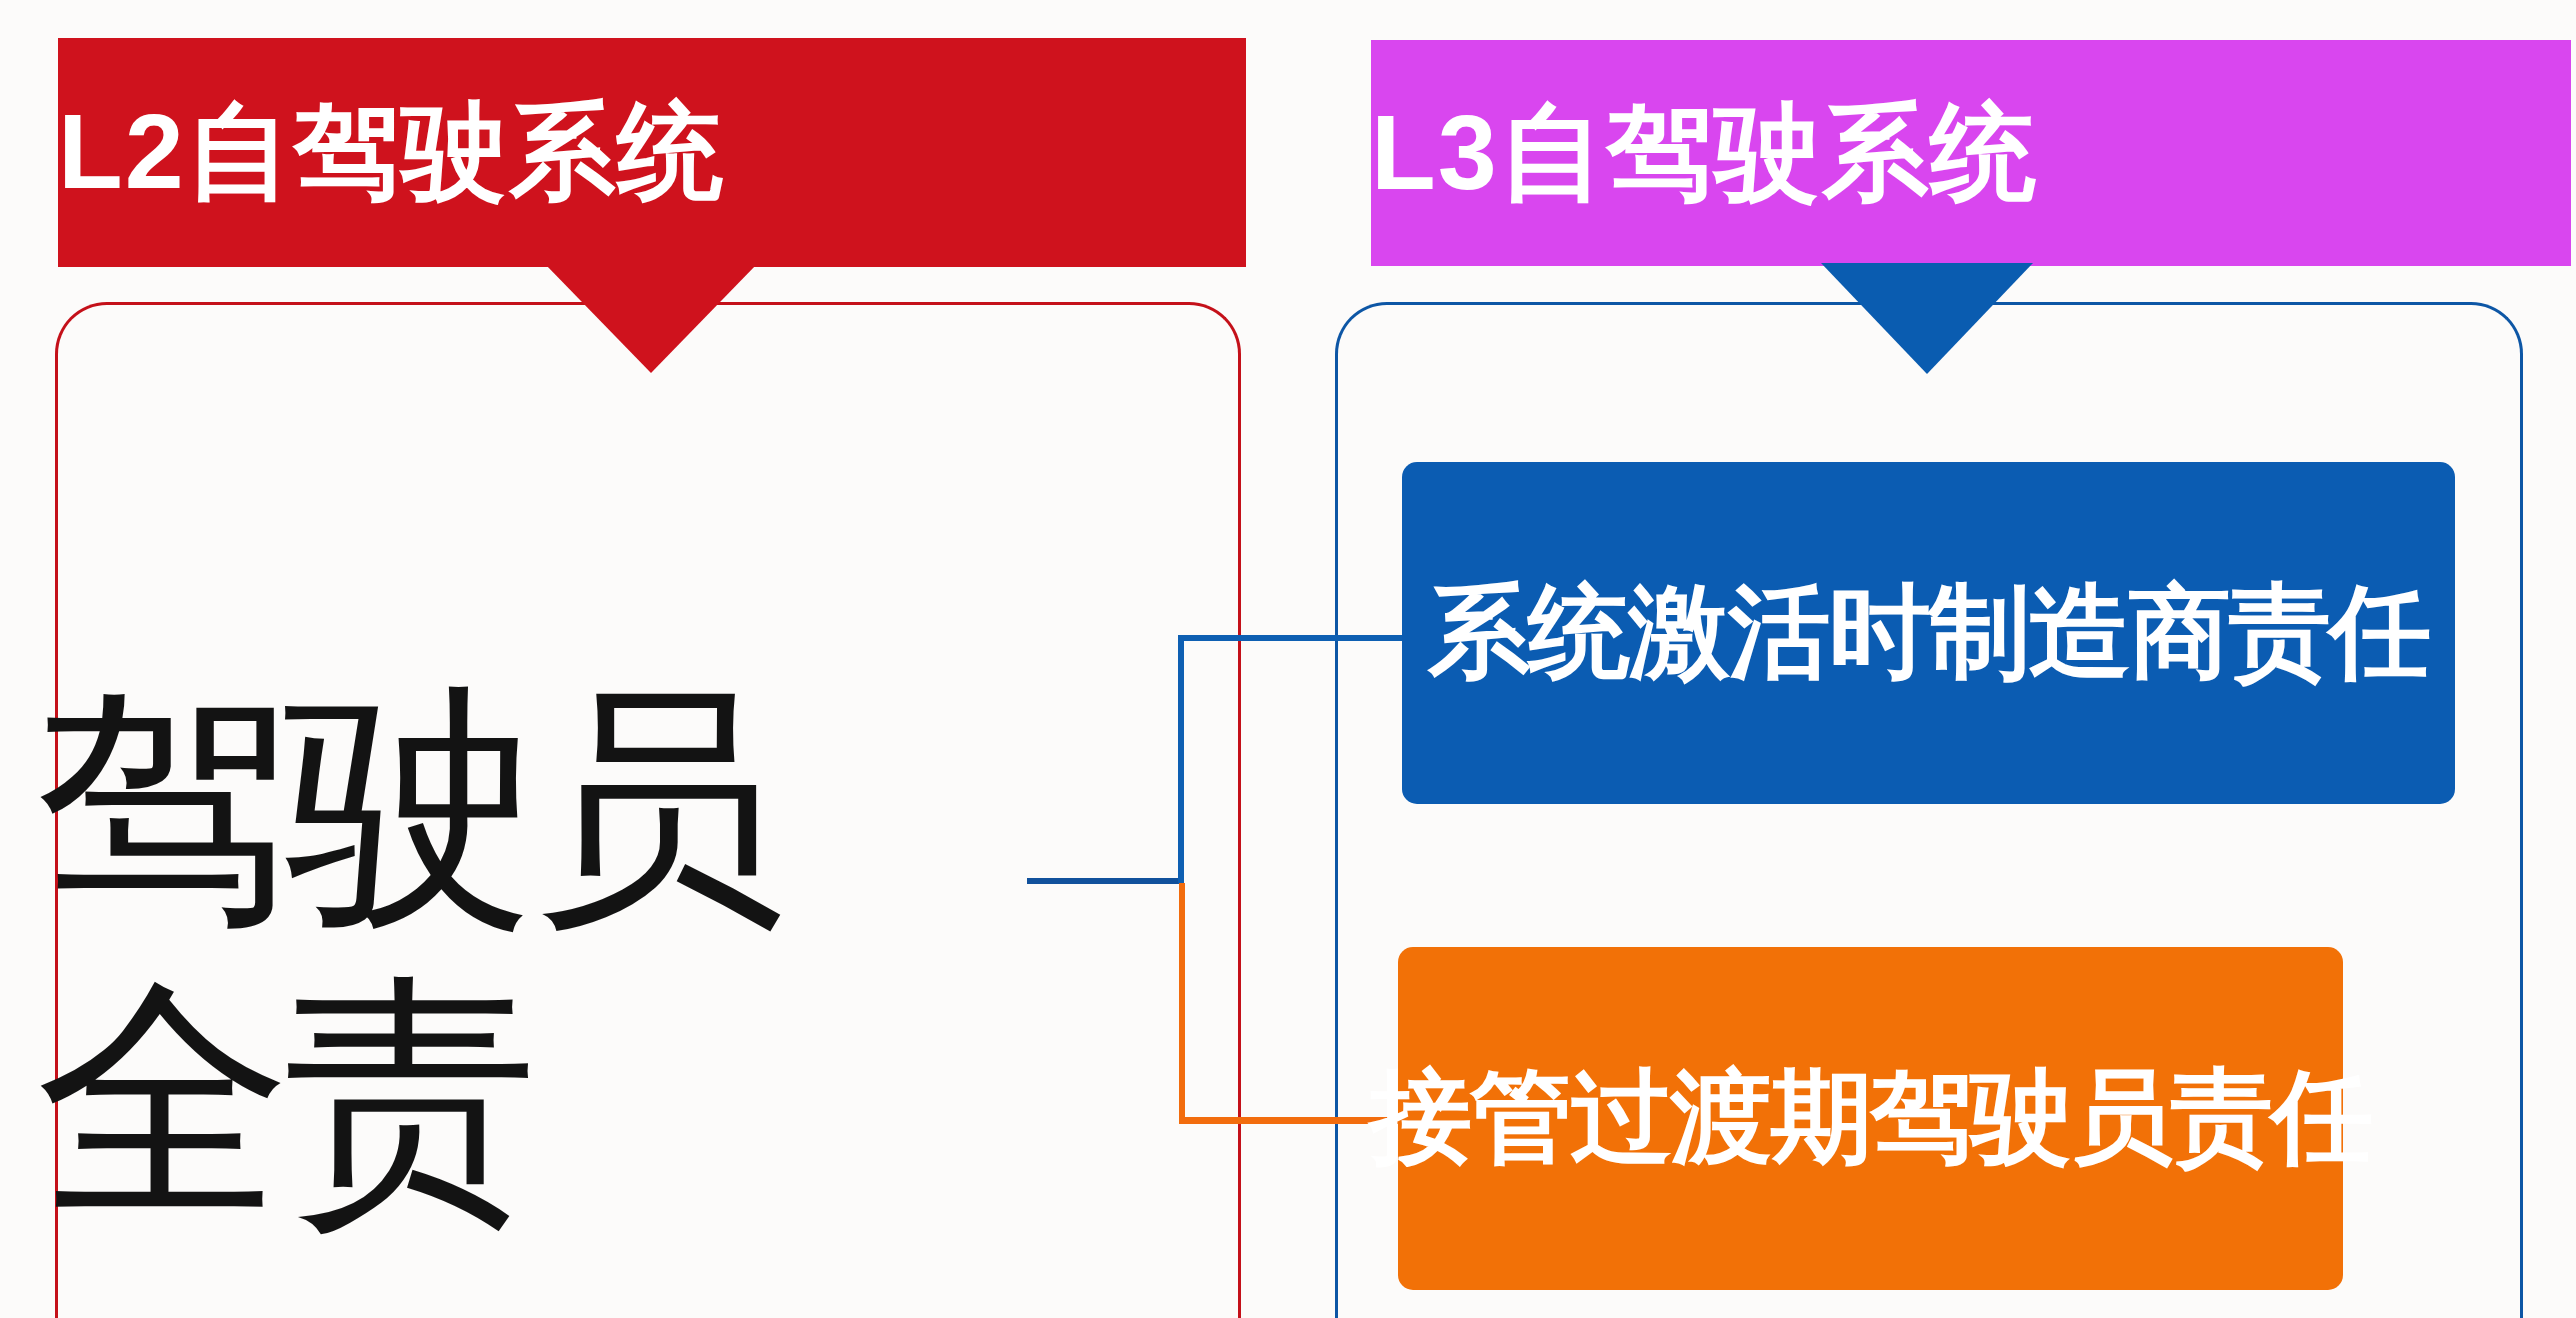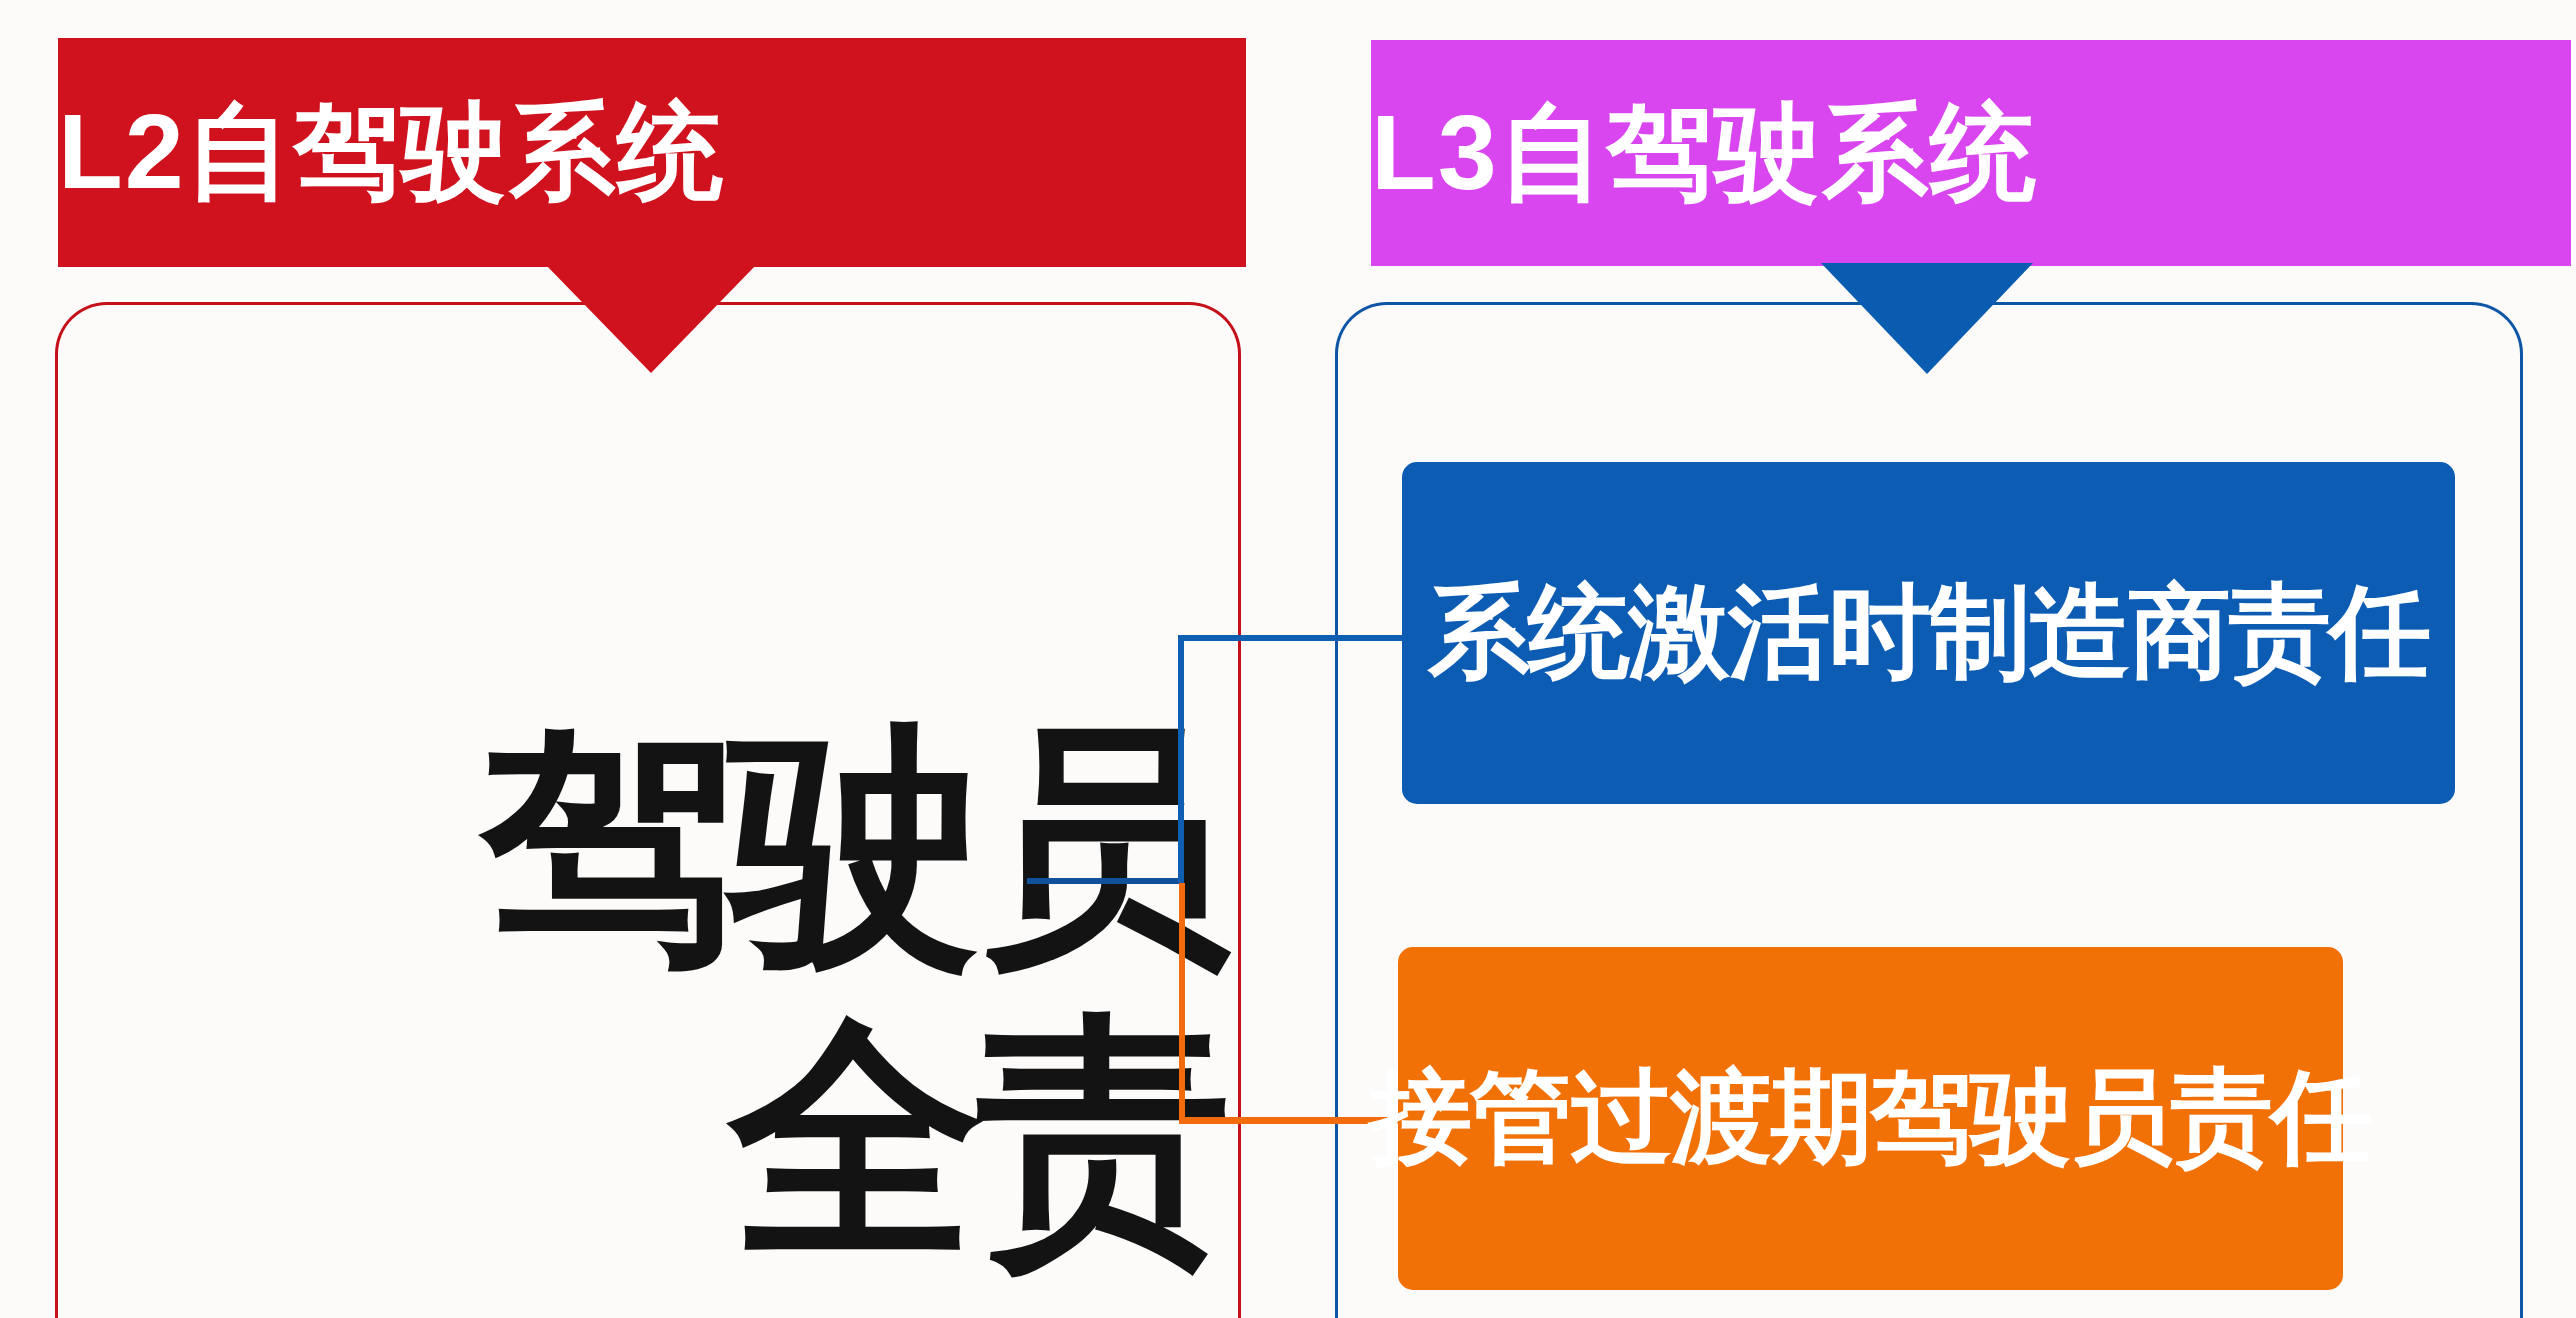--- a/index.html
+++ b/index.html
@@ -82,30 +82,29 @@
     top: 263px;
     height: 111px;
     background: #0a5cb0;
   }
   
   .bigtext {
     position: absolute;
     left: 55px;
     top: 661px;
     width: 1188px;
-    text-align: right;
+    text-align: left;
     font-size: 255px;
     line-height: 293px;
-    font-weight: 700;
+    font-weight: 400;
     letter-spacing: -7.5px;
     color: #131313;
     transform: translateX(-19px);
     white-space: nowrap;
     z-index: 2;
-    margin-top: 39px;
   }
   
   .rbox {
     position: absolute;
     display: flex;
     align-items: center;
     justify-content: center;
     border-radius: 15px;
     color: #ffffff;
     font-size: 102px;

